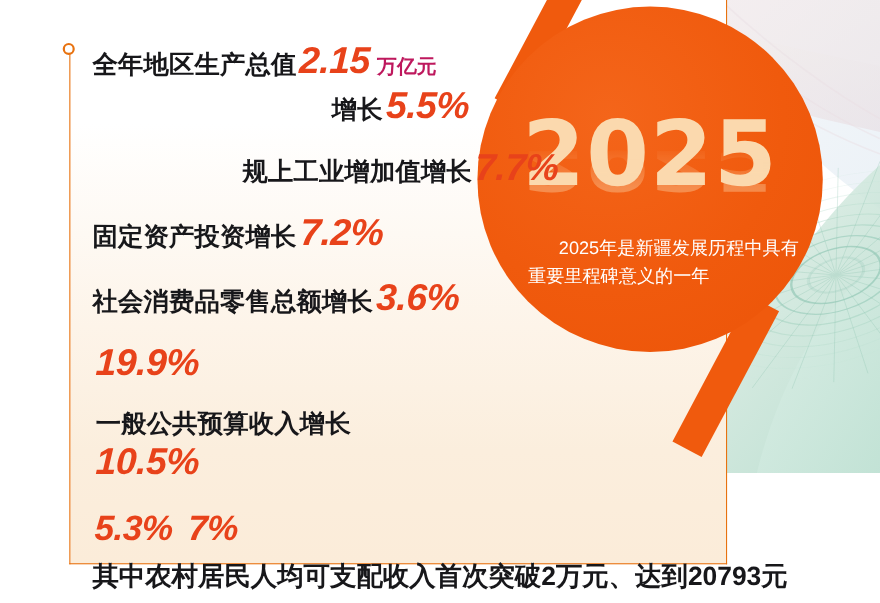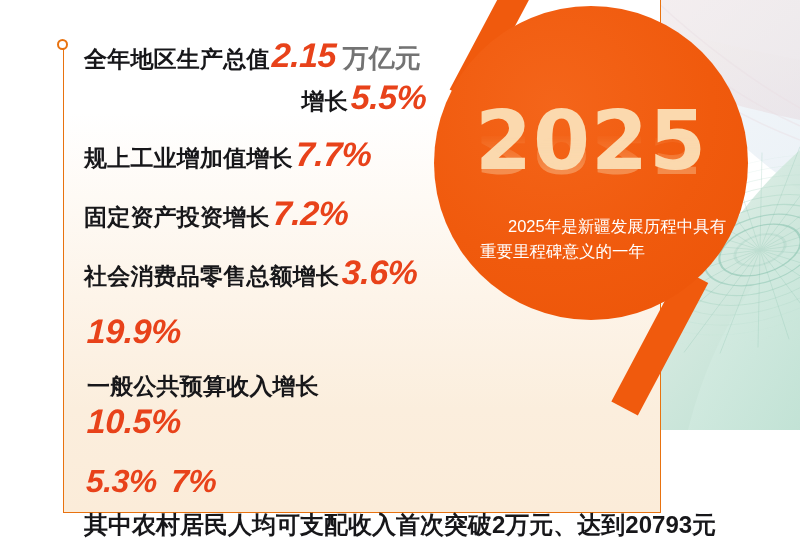--- a/index.html
+++ b/index.html
@@ -99,27 +99,27 @@
     font-style: italic;
     letter-spacing: -0.5px;
     transform: skewX(-2deg);
     display: inline-block;
   }
 
   
   .r-gdp1 { margin-bottom: 2px; }
   .r-gdp1 .stat-label { font-size: 23px; }
   .r-gdp1 .stat-value { font-size: 34px; margin: 0 4px 0 2px; }
-  .r-gdp1 .unit { color: #737373; font-size: 26px; font-weight: 900; margin-left: 3px; }
+  .r-gdp1 .unit { color: #be185d; font-size: 18px; font-weight: 900; margin-left: 3px; }
 
   .r-gdp2 { margin-bottom: 18px; justify-content: center; }
   .r-gdp2 .stat-label { font-size: 23px; }
   .r-gdp2 .stat-value { font-size: 34px; margin-left: 3px; }
 
-  .r-ind   { margin-bottom: 20px; }
+  .r-ind   { margin-bottom: 20px; justify-content: center; }
   .r-fix   { margin-bottom: 20px; }
   .r-retail{ margin-bottom: 20px; }
   .r-trade { margin-bottom: 20px; }
   .r-budget{ margin-bottom: 22px; flex-direction: column; }
 
   .r-ind .stat-label, .r-fix .stat-label,
   .r-retail .stat-label, .r-trade .stat-label,
   .r-budget .stat-label { font-size: 23px; }
   .r-ind .stat-value, .r-fix .stat-value,
   .r-retail .stat-value, .r-trade .stat-value,

